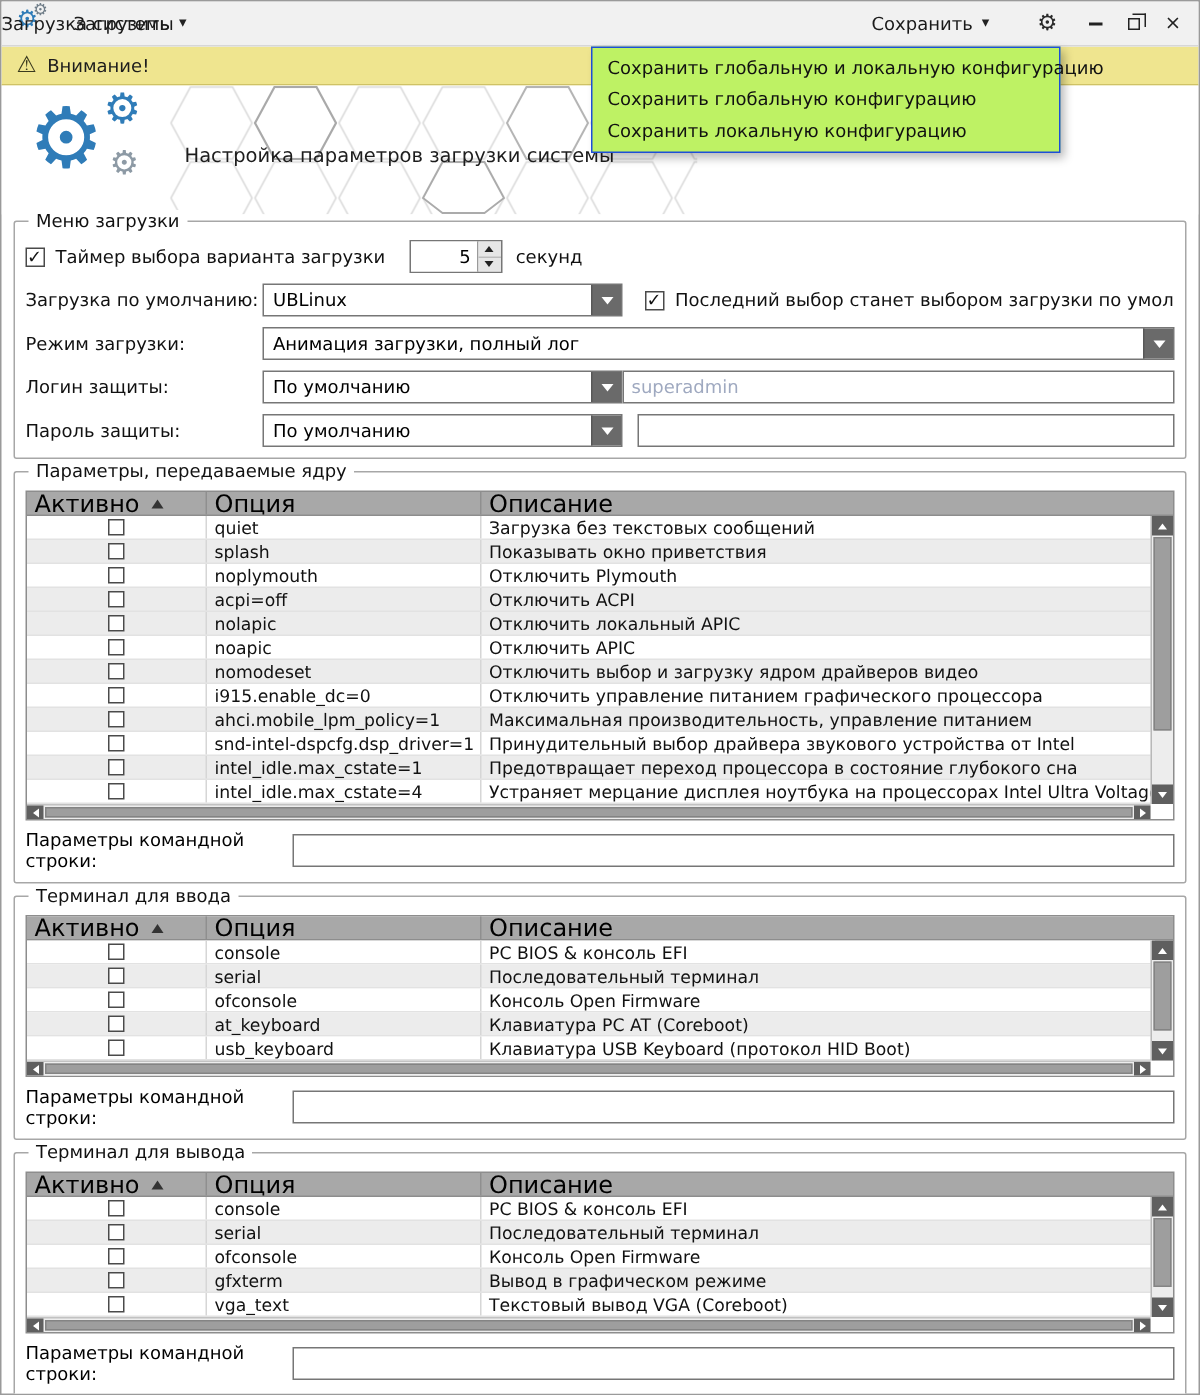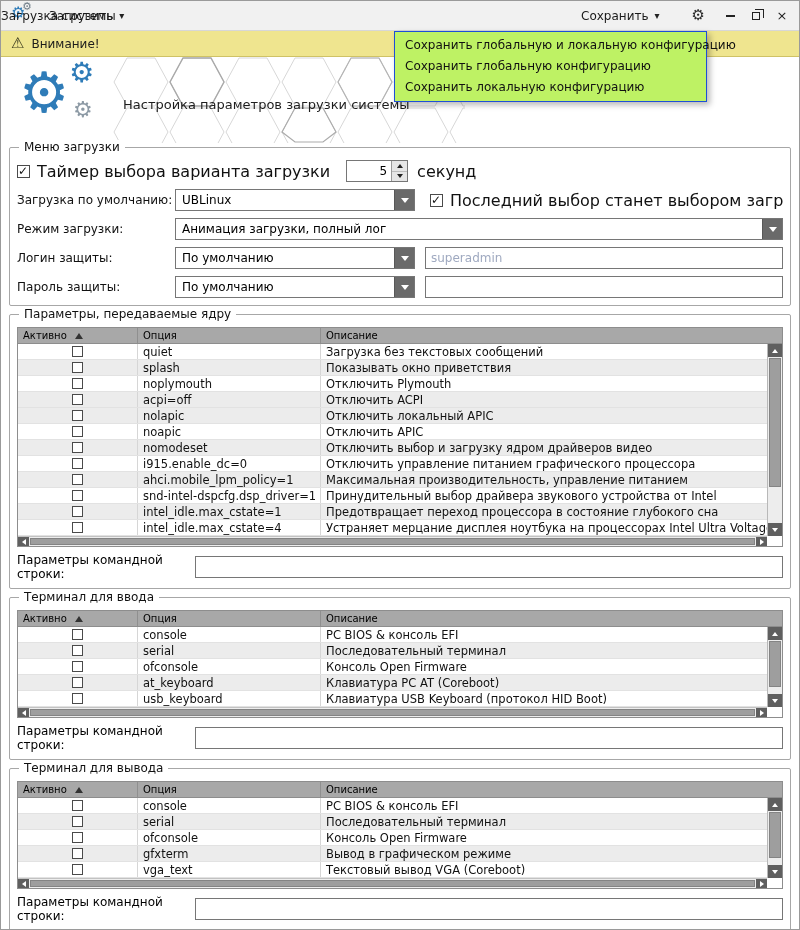--- a/index.html
+++ b/index.html
@@ -43,21 +43,21 @@
 
   
   .group { border:1px solid #a7a7a7; border-radius:2px; margin:0 8px; position:relative; padding:12px 7px 7px; background:#fff; }
   .gtitle { position:absolute; top:-8px; left:9px; background:#fff; padding:0 5px; font-size:12px; color:#111; }
   .mt4 { margin-top:4px; } .mt8 { margin-top:8px; }
 
   
   .frow { display:flex; align-items:center; margin-bottom:7px; height:22px; }
   .frow:last-child { margin-bottom:0; }
   .flabel { width:158px; font-size:12px; color:#111; flex:0 0 auto; }
-  .inline-label { font-size:16px; color:#111; }
+  .inline-label { font-size:12px; color:#111; }
   .cbx { width:13px; height:13px; border:1px solid #4a4a4a; background:#fff; display:inline-block; position:relative; flex:0 0 auto; }
   .cbx.checked::after { content:"✓"; position:absolute; left:0px; top:-2px; font-size:12px; font-weight:bold; color:#111; }
   .combo { height:22px; border:1px solid #767676; background:#fff; display:flex; align-items:stretch; }
   .combo .val { flex:1; padding:0 6px; font-size:12px; display:flex; align-items:center; white-space:nowrap; overflow:hidden; }
   .combo .cbtn { width:20px; background:#6a6a6a; border-left:1px solid #585858; display:flex; align-items:center; justify-content:center; }
   .combo .cbtn::after { content:""; border-left:4px solid transparent; border-right:4px solid transparent; border-top:5px solid #fff; }
   .w240 { width:240px; flex:0 0 auto; }
   .grow { flex:1; }
   .spin { width:62px; height:22px; border:1px solid #767676; display:flex; background:#fff; flex:0 0 auto; }
   .spin input { flex:1; border:none; outline:none; text-align:right; padding-right:4px; font-size:12px; min-width:0; }
@@ -65,21 +65,21 @@
   .sbtn { flex:1; background:#e6e6e6; display:flex; align-items:center; justify-content:center; }
   .sbtn.up { border-bottom:1px solid #bdbdbd; }
   .sbtn.up::after { content:""; border-left:3px solid transparent; border-right:3px solid transparent; border-bottom:4px solid #222; }
   .sbtn.down::after { content:""; border-left:3px solid transparent; border-right:3px solid transparent; border-top:4px solid #222; }
   .tinput { height:22px; border:1px solid #767676; padding:0 5px; font-size:12px; outline:none; min-width:0; }
   .tinput::placeholder { color:#9fa9c0; opacity:1; }
 
   
   .table { position:relative; border:1px solid #8d8d8d; background:#fff; }
   .thead { display:flex; height:16px; background:#a8a8a8; border-bottom:1px solid #8d8d8d; }
-  .hcell { font-size:10px; color:#000; display:flex; align-items:center; padding:0 5px; border-right:1px solid #8f8f8f; white-space:nowrap; overflow:hidden; }
+  .hcell { font-size:16px; color:#000; display:flex; align-items:center; padding:0 5px; border-right:1px solid #8f8f8f; white-space:nowrap; overflow:hidden; }
   .sortmark { width:0; height:0; border-left:4px solid transparent; border-right:4px solid transparent; border-bottom:6px solid #333; display:inline-block; margin-left:8px; }
   .c-active { width:120px; flex:0 0 auto; }
   .c-opt { width:183px; flex:0 0 auto; }
   .c-desc { flex:1; border-right:none; }
   .tbody { margin-right:12px; }
   .trow { display:flex; height:16px; background:#fff; border-bottom:1px solid #e2e2e2; }
   .trow.alt { background:#ececec; }
   .tcell { font-size:11.5px; color:#111; display:flex; align-items:center; padding:0 5px; border-right:1px solid #d6d6d6; white-space:nowrap; overflow:hidden; }
   .tcell.c-active { justify-content:center; }
   .tcell .cbx { width:11px; height:11px; }
@@ -196,21 +196,21 @@
         <span class="cbtn"></span>
       </div>
     </div>
 
     <div class="frow">
       <span class="flabel">Логин защиты:</span>
       <div class="combo w240">
         <span class="val">По умолчанию</span>
         <span class="cbtn"></span>
       </div>
-      <input class="tinput grow" style="margin-left: 10px;" placeholder="superadmin">
+      <input class="tinput grow" style="" placeholder="superadmin">
     </div>
 
     <div class="frow">
       <span class="flabel">Пароль защиты:</span>
       <div class="combo w240">
         <span class="val">По умолчанию</span>
         <span class="cbtn"></span>
       </div>
       <input class="tinput grow" style="margin-left: 10px;">
     </div>

